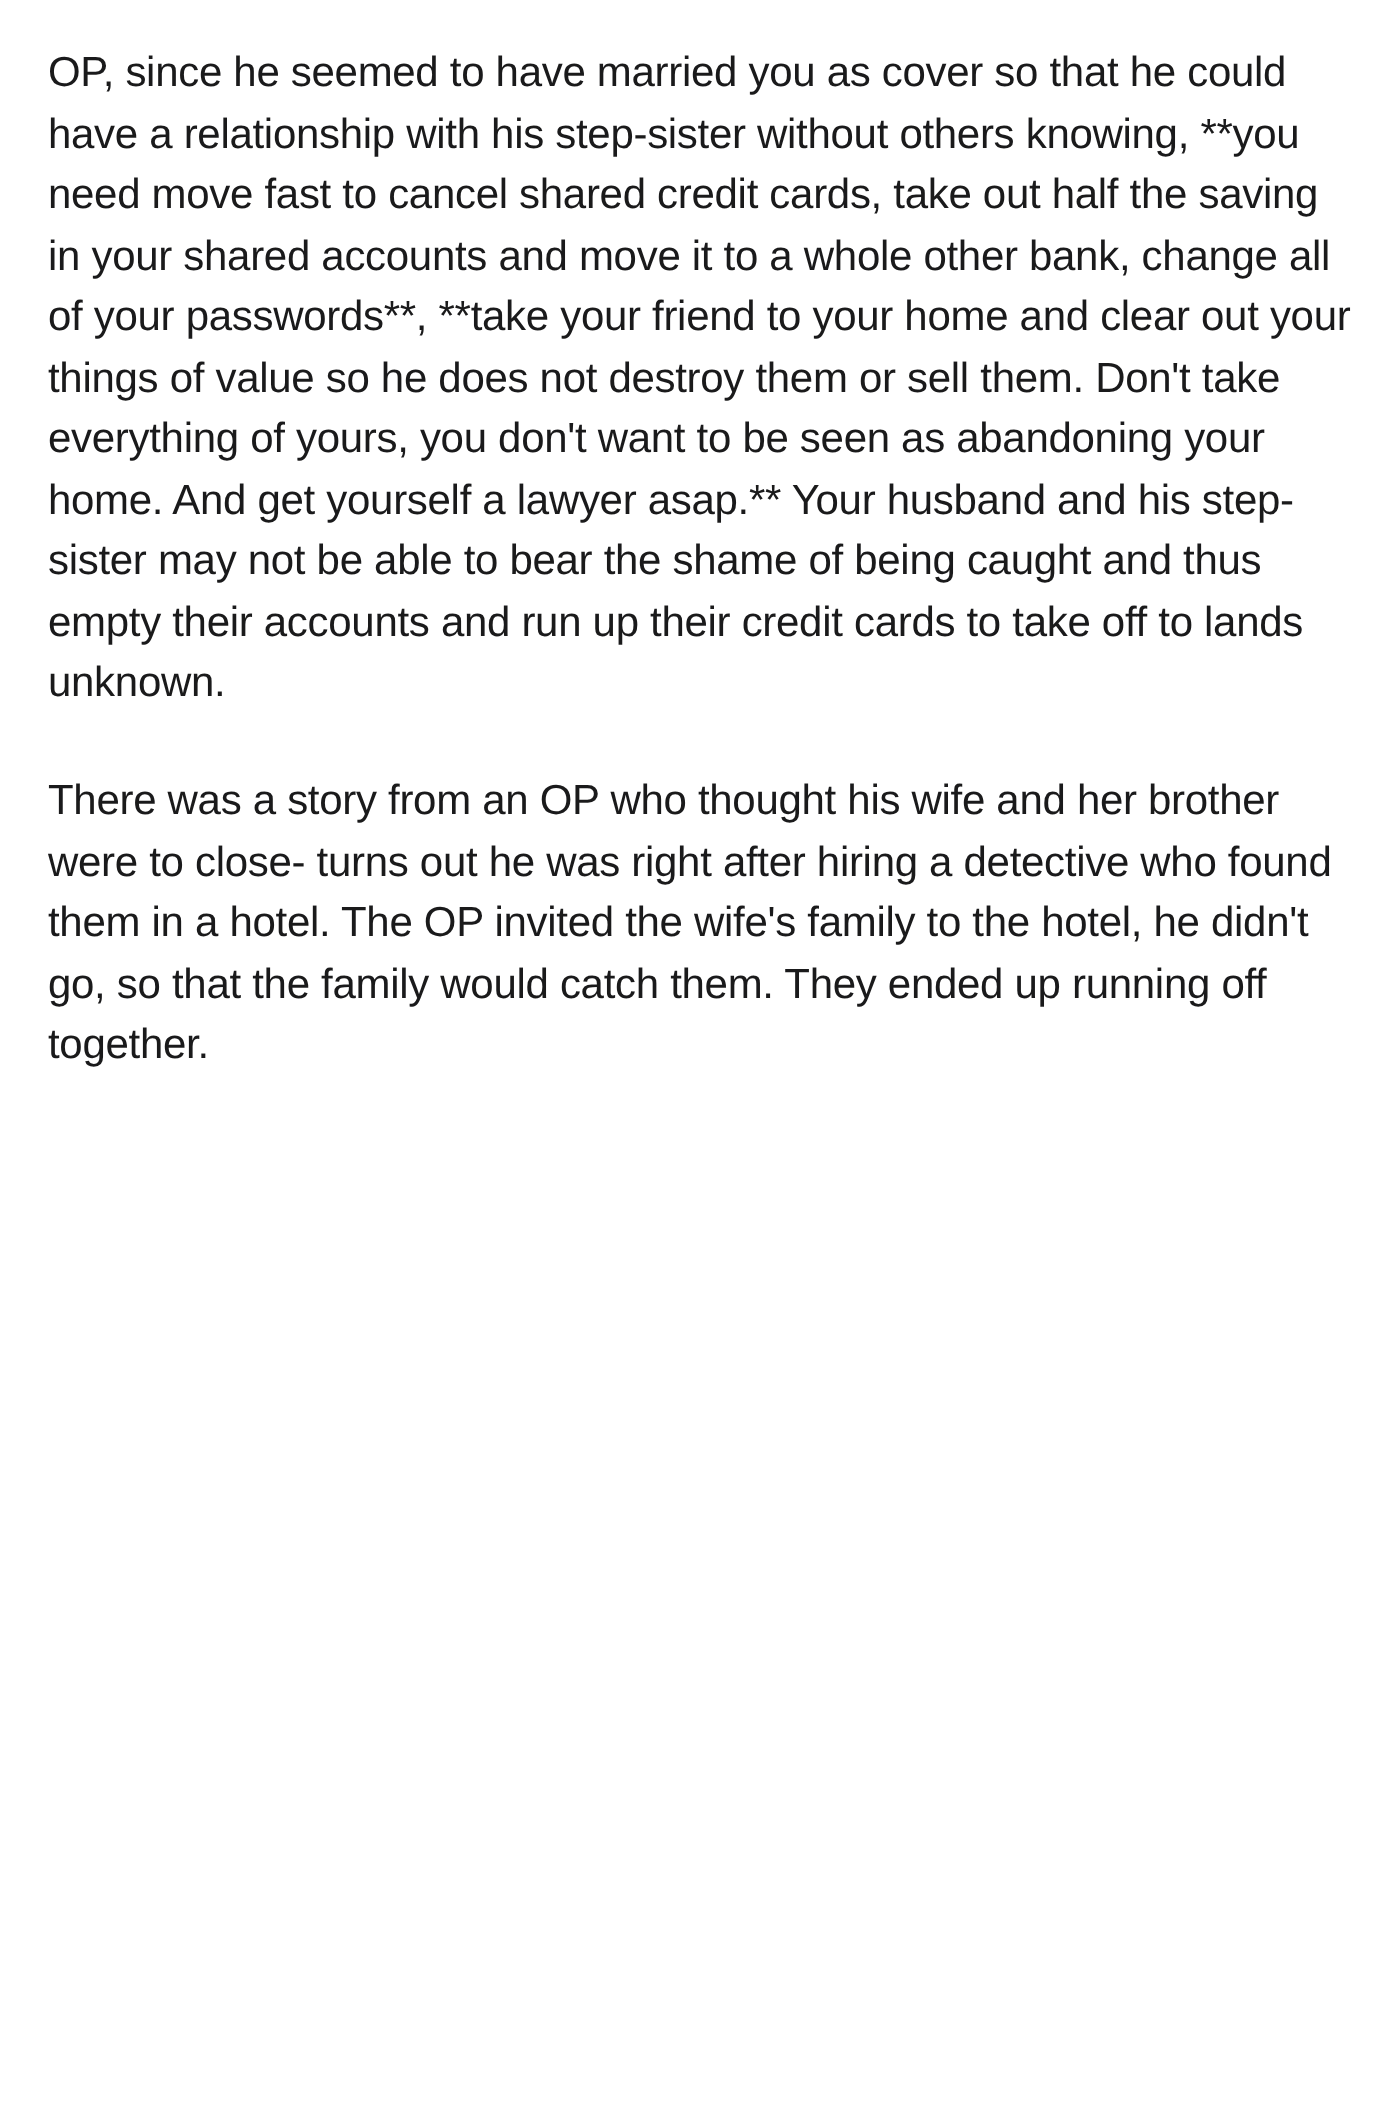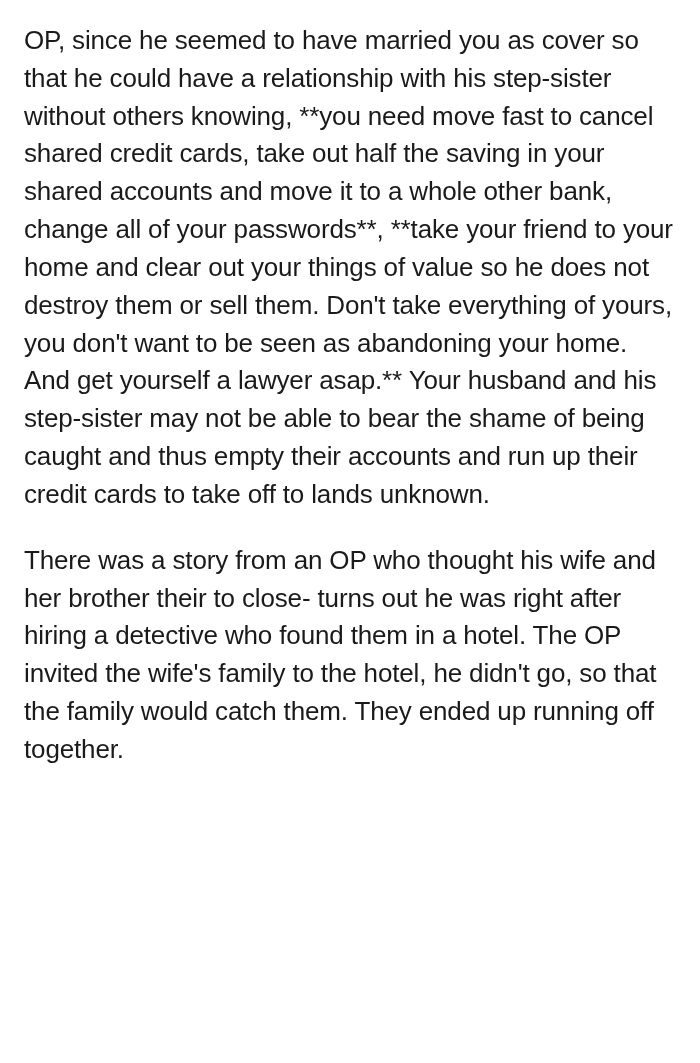--- a/index.html
+++ b/index.html
@@ -33,36 +33,36 @@
   }
   .points {
     font-size: 14px;
     color: #7c7c7c;
   }
   .timestamp {
     font-size: 14px;
     color: #7c7c7c;
   }
   .comment-body {
-    font-size: 26px;
+    font-size: 21px;
     line-height: 1.455;
     color: #1a1a1b;
     letter-spacing: -0.15px;
   }
   .comment-body p {
     margin: 0 0 28px 0;
   }
   .comment-body p:last-child {
     margin-bottom: 0;
   }
 </style>
 </head>
 <body>
 
 <div class="comment">
 
 
   <div class="comment-body">
     <p>OP, since he seemed to have married you as cover so that he could have a relationship with his step-sister without others knowing, **you need move fast to cancel shared credit cards, take out half the saving in your shared accounts and move it to a whole other bank, change all of your passwords**, **take your friend to your home and clear out your things of value so he does not destroy them or sell them. Don't take everything of yours, you don't want to be seen as abandoning your home. And get yourself a lawyer asap.** Your husband and his step-sister may not be able to bear the shame of being caught and thus empty their accounts and run up their credit cards to take off to lands unknown.</p>
-    <p>There was a story from an OP who thought his wife and her brother their to close- turns out he was right after hiring a detective who found them in a hotel. The OP invited the wife's family to the hotel, he didn't go, so that the family would catch them. They ended up running off together.</p>
+    <p>There was a story from an OP who thought his wife and her brother were to close- turns out he was right after hiring a detective who found them in a hotel. The OP invited the wife's family to the hotel, he didn't go, so that the family would catch them. They ended up running off together.</p>
   </div>
 
 </div>
 
 </body></html>

